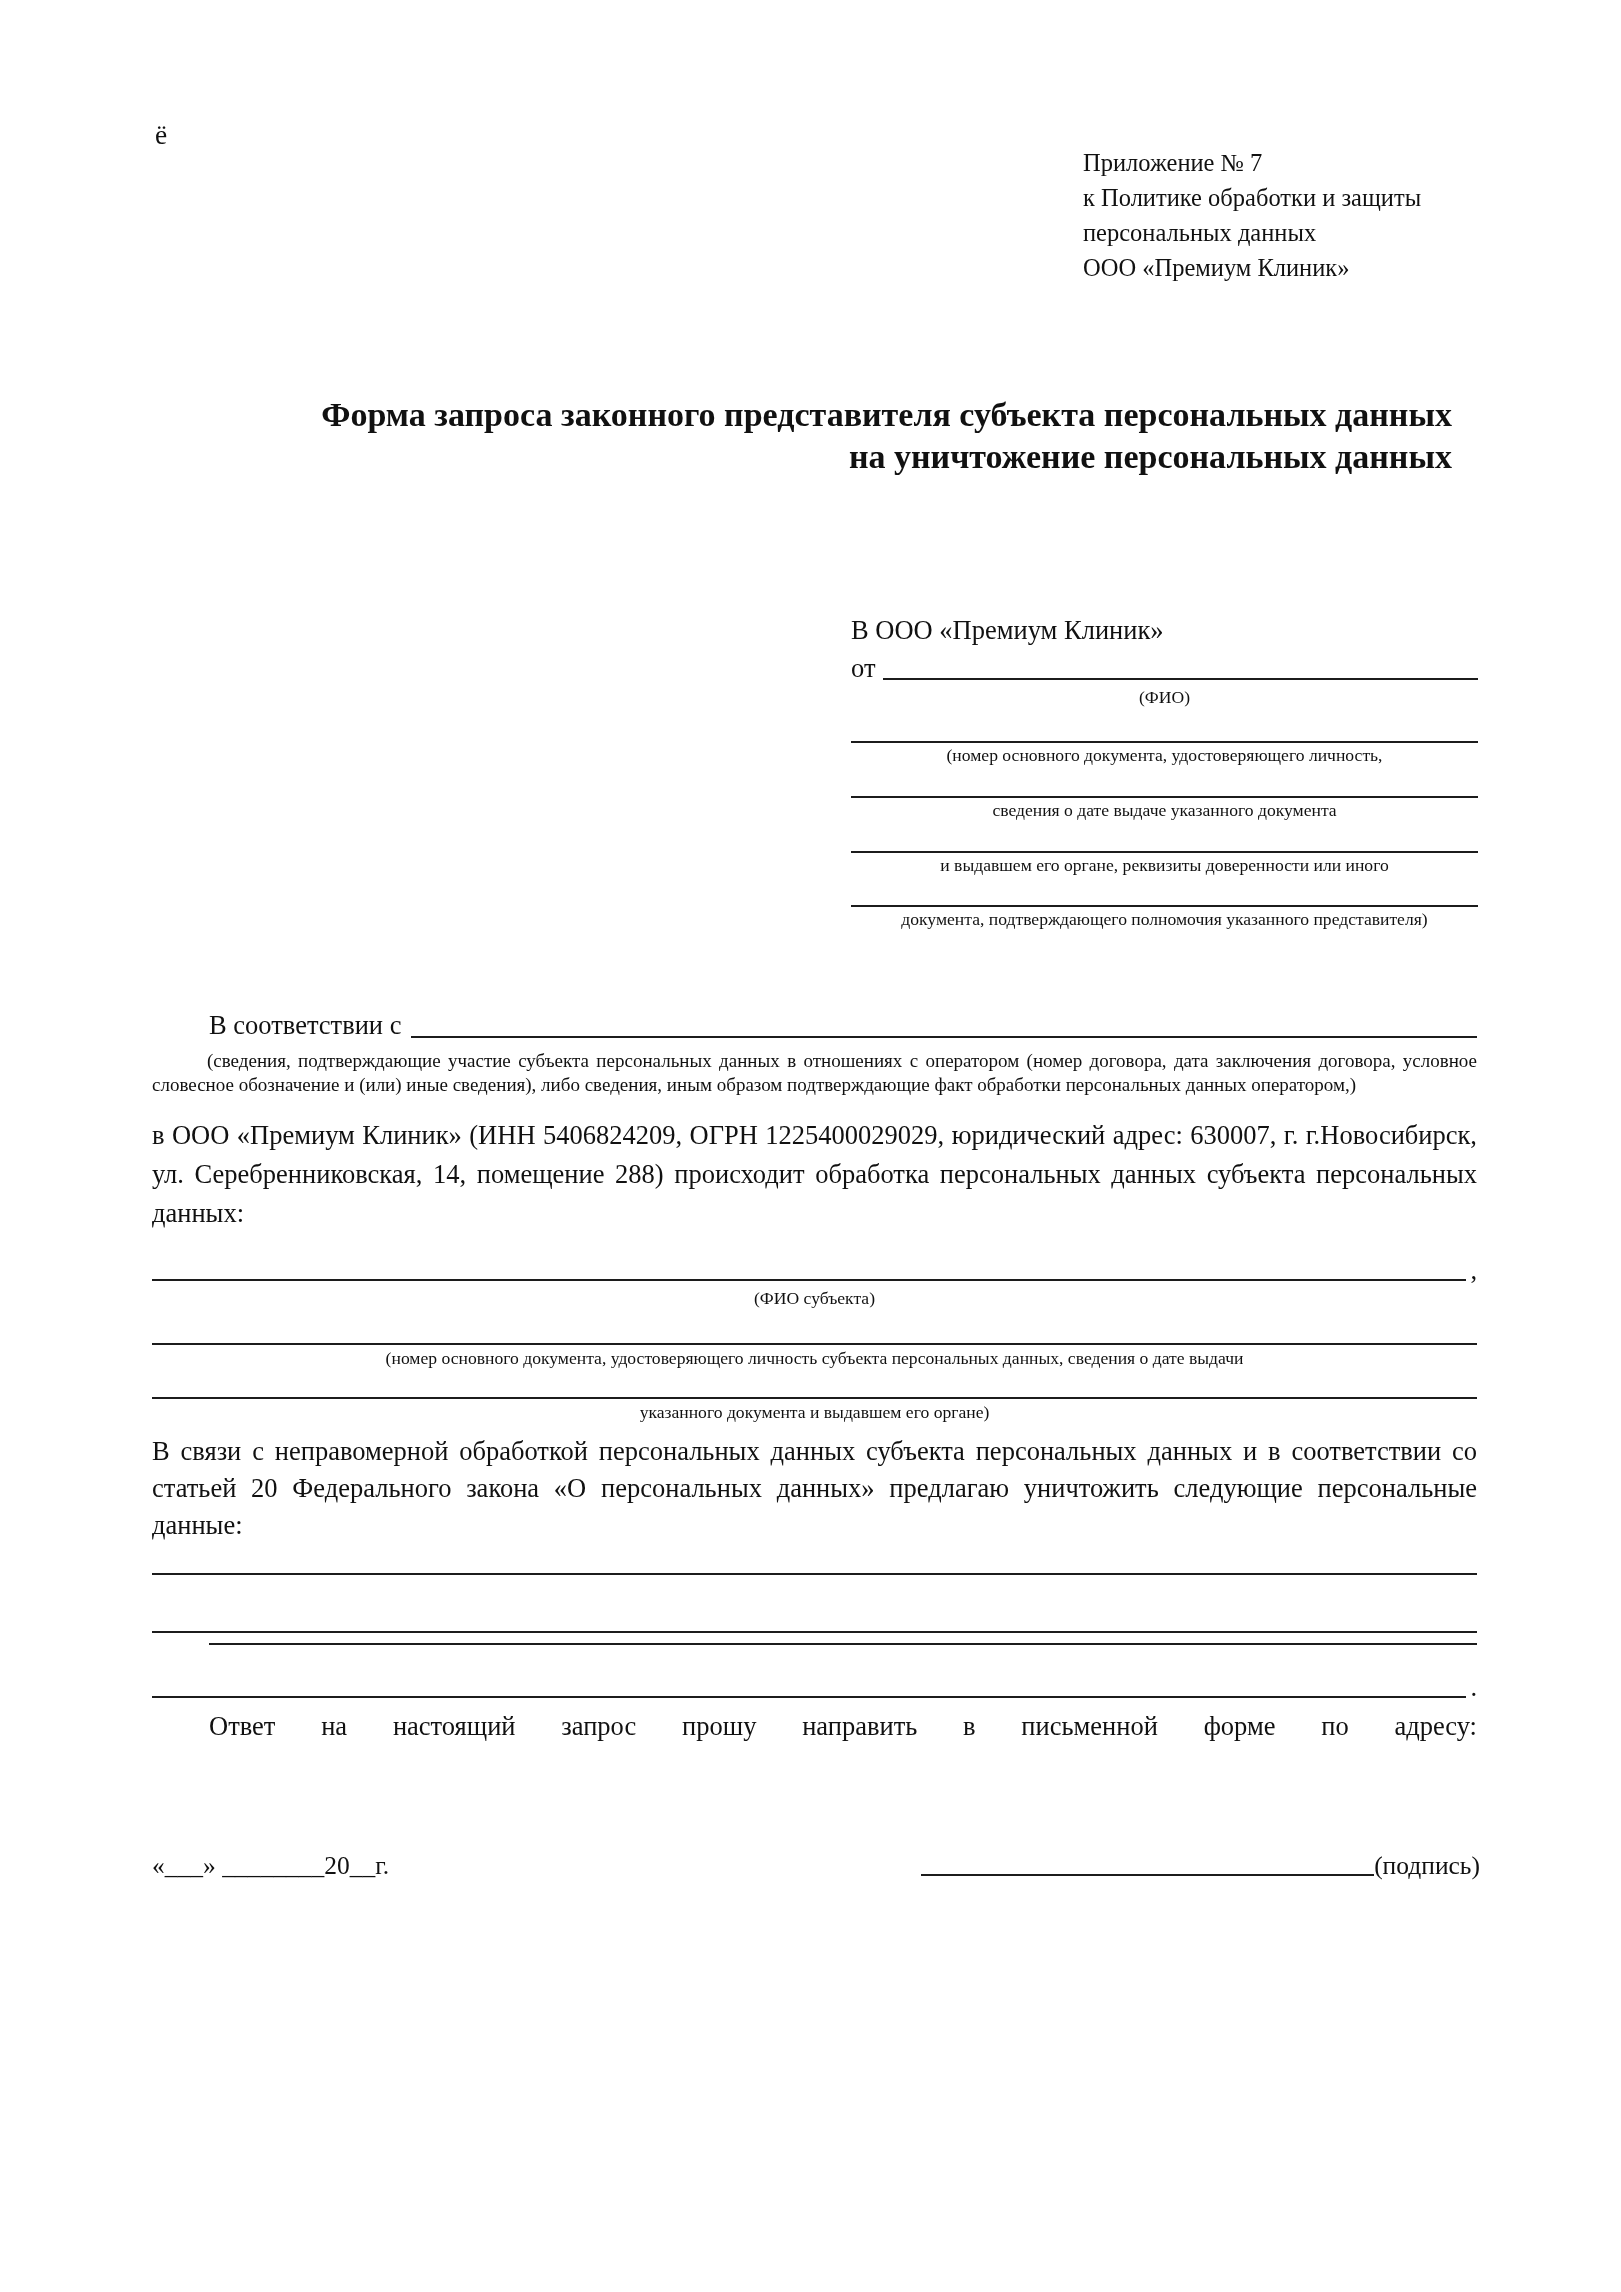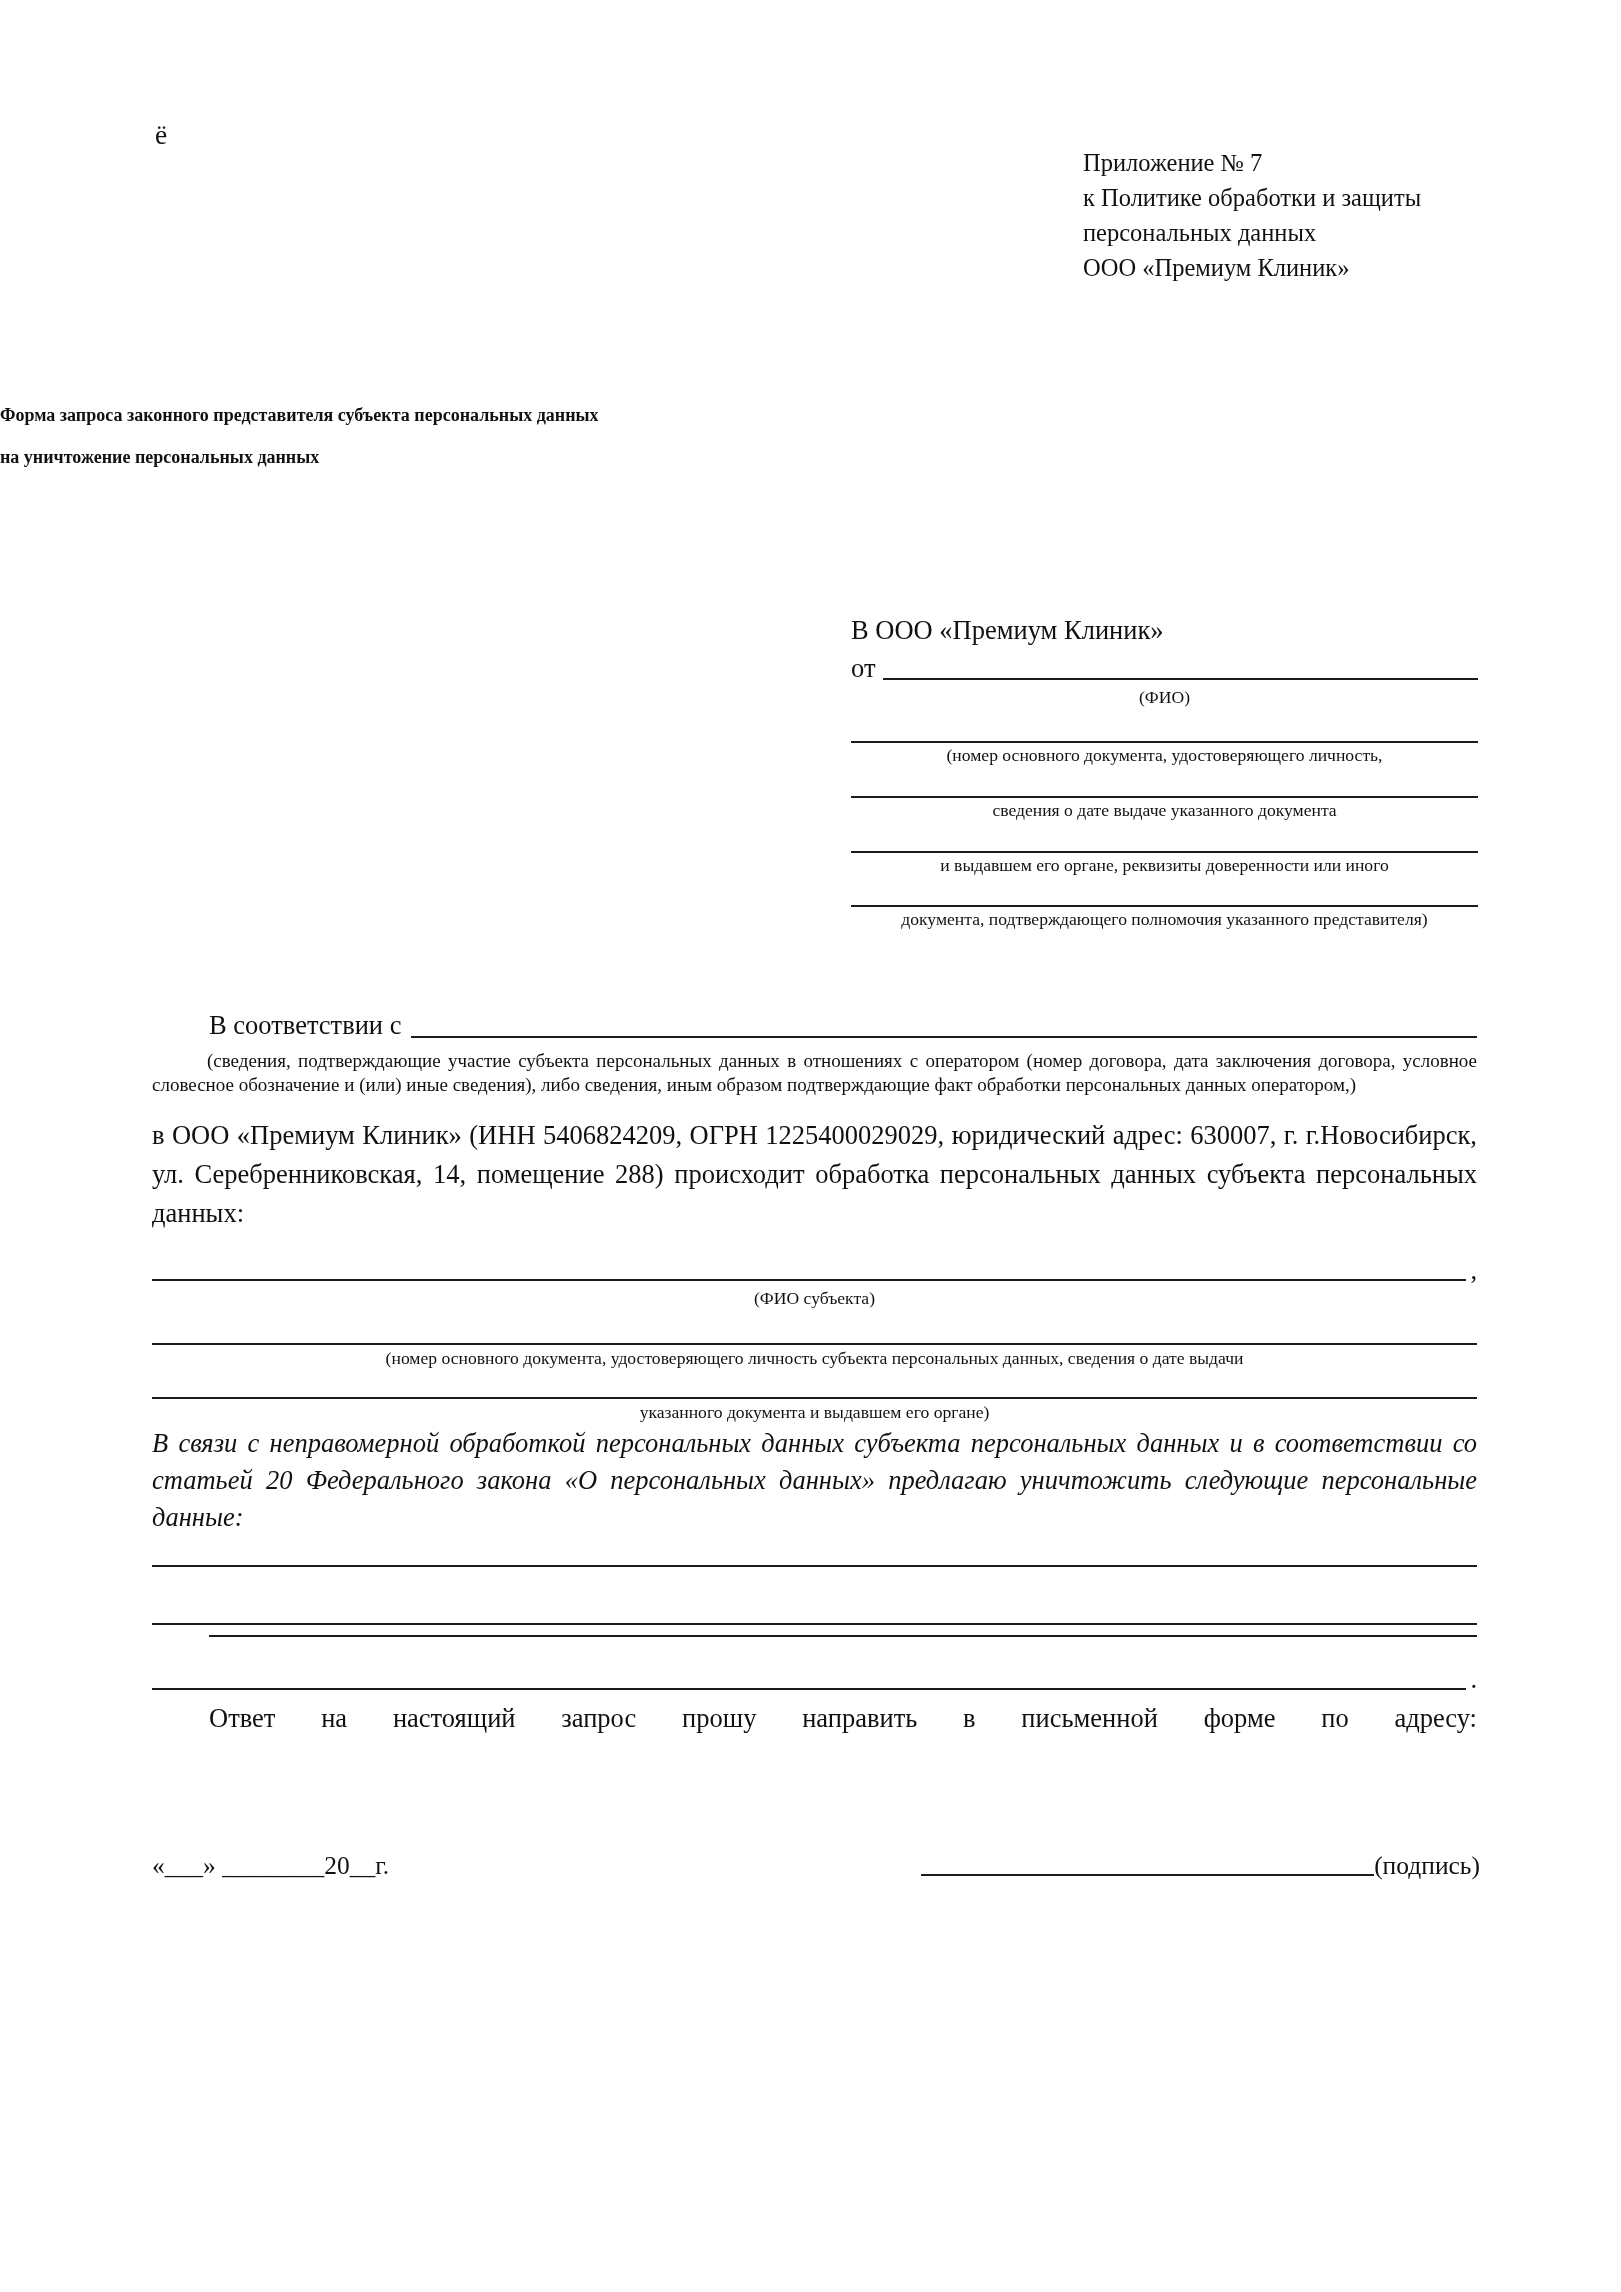--- a/index.html
+++ b/index.html
@@ -14,21 +14,21 @@
 
   
   .stray { position:absolute; left:155px; top:120px; font-size:27.4px; }
 
   
   .appendix { position:absolute; left:1083px; top:145px; width:421px;
               font-size:24.5px; line-height:35px; }
 
   
   .doc-title { position:absolute; left:0; top:394px; width:1452px;
-               text-align:left; font-weight:bold; font-size:18px; line-height:42px; }
+               text-align:right; font-weight:bold; font-size:34px; line-height:42px; }
 
   
   .addressee { position:absolute; left:851px; top:615px; width:627px; font-size:26.5px; }
   .addr-from { display:flex; align-items:flex-end; margin-top:5.9px; line-height:33px; }
   .addr-from .lbl { flex:0 0 auto; padding-right:7.8px; }
   .fill-grow { flex:1 1 auto; border-bottom:2.9px solid #1c1c1c; margin-bottom:4.9px; height:0; align-self:flex-end; }
   .caption { font-size:17.6px; line-height:21.6px; text-align:center; margin-top:2px; }
   .addr-line { border-bottom:2.9px solid #1c1c1c; height:0; margin-top:29px; }
   .addr-line.first { margin-top:33px; }
 
@@ -40,21 +40,21 @@
   .note { font-size:19px; line-height:24.5px; text-align:justify; text-indent:55px; margin-top:5.9px; }
   .para { line-height:39px; text-align:justify; margin-top:18px; }
   .para.tight { line-height:37px; }
   .hr { border-bottom:2.9px solid #1c1c1c; height:0; }
   .hr-flex { display:flex; align-items:flex-end; line-height:29px; }
   .hr-flex .suffix { flex:0 0 auto; padding-left:3.9px; }
   .body-caption { font-size:17.6px; line-height:21.6px; text-align:center; margin-top:2.9px; }
   .mt-comma { margin-top:23.5px; }
   .mt-cap-line { margin-top:33px; }
   .mt-cap-line2 { margin-top:27.4px; }
-  .para-unlawful { margin-top:2px;font-style:italic; }
+  .para-unlawful { margin-top:10px; }
   .blank1 { margin-top:29px; }
   .blank2 { margin-top:56px; }
   .reason { margin-top:9.8px; }
   .mt-period { margin-top:23.5px; }
   .answer { margin-top:5.9px; text-align:justify; text-align-last:justify; line-height:37px; text-indent:57px; }
   .srok { display:flex; align-items:flex-start; line-height:35px; margin-top:4.9px;flex-direction:column; }
   .srok .fixed-fill { flex:0 0 580px; border-bottom:2.9px solid #1c1c1c; margin-bottom:4.9px; height:0; }
 
   
   .footer { position:absolute; left:152px; top:1849px; width:1328px;

